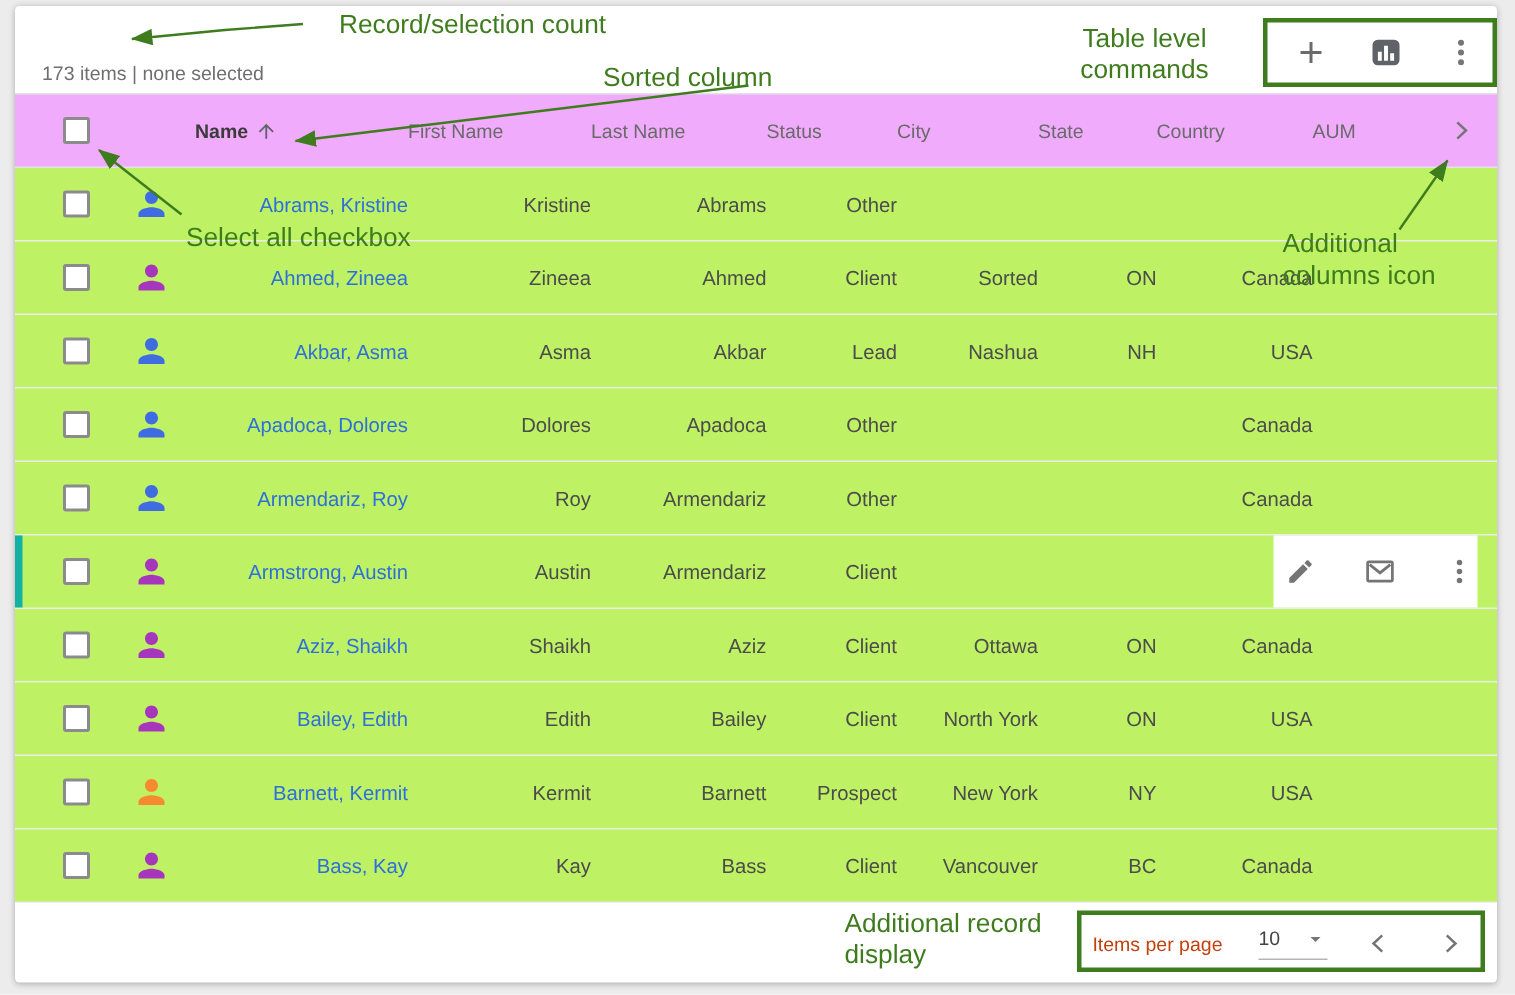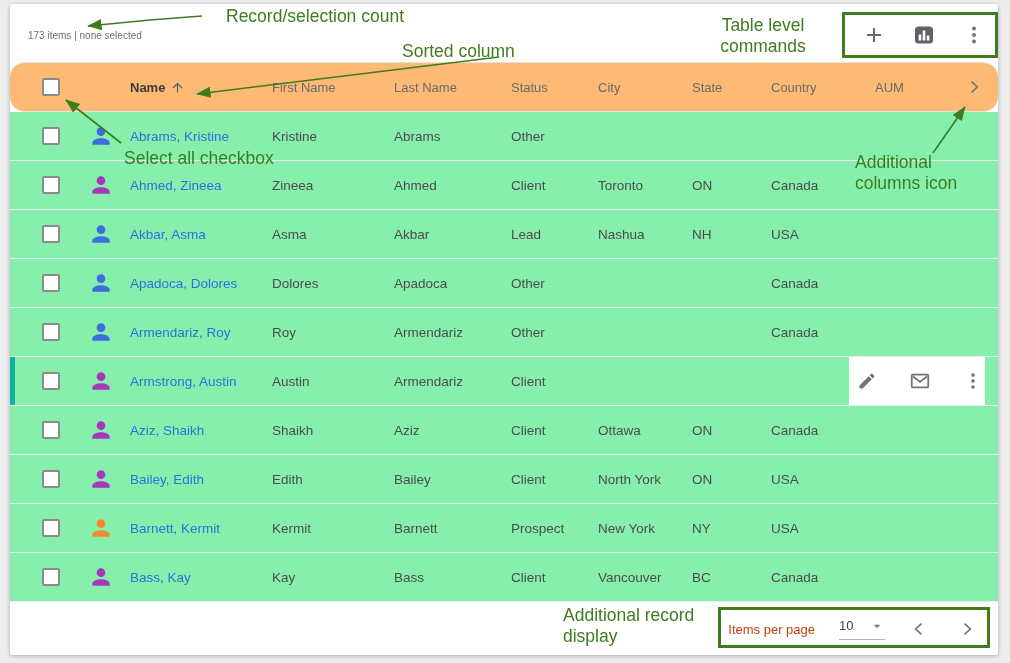--- a/index.html
+++ b/index.html
@@ -9,34 +9,34 @@
     font-family:"Liberation Sans",sans-serif;
     -webkit-font-smoothing:antialiased;
   }
   .card{
     position:absolute;left:10px;top:4px;width:988px;height:651px;
     background:#ffffff;border-radius:3px;
     box-shadow:0 1px 4px rgba(0,0,0,.28);
   }
   
   .toolbar{position:relative;height:58px;}
-  .count{position:absolute;left:18px;top:26px;font-size:10px;color:#6f6f6f;}
+  .count{position:absolute;left:18px;top:37px;font-size:13px;color:#6f6f6f;}
   .toolbar-icons{position:absolute;top:19px;right:12px;display:flex;gap:26px;align-items:center;}
   .icon-btn{width:24px;height:24px;display:flex;align-items:center;justify-content:center;cursor:pointer;}
   
   .grid{
     display:grid;
     grid-template-columns:46px 42px 142px 122px 117px 87px 94px 79px 104px 87px 1fr;
     align-items:center;padding-left:32px;height:100%;box-sizing:border-box;
   }
-  .header-row{height:50px;background:#fdba74;border-top:1px solid #e3e3e3;border-bottom:1px solid #e3e3e3;border-radius:15px;}
+  .header-row{height:50px;background:#f0abfc;border-top:1px solid #e3e3e3;border-bottom:1px solid #e3e3e3;}
   .hcell{font-size:13px;color:#6a6a6a;}
   .hcell.sorted{color:#3b3b3b;font-weight:700;display:flex;align-items:center;gap:5px;}
   .col-chevron{justify-self:end;padding-right:12px;}
-  .row{height:49px;border-bottom:1px solid #ececec;position:relative;background:#86efac;}
+  .row{height:49px;border-bottom:1px solid #ececec;position:relative;background:#bef264;text-align:right;}
   .row:last-child{border-bottom:1px solid #ececec;}
   .cell{font-size:13.5px;color:#4c4c4c;}
   .name-link{font-size:13.5px;color:#2e70d9;cursor:pointer;}
   .cb{width:18px;height:18px;border:2px solid #8b8b8b;border-radius:2px;background:#fff;box-sizing:border-box;cursor:pointer;}
   .avatar{width:26px;height:26px;}
   .accent-bar{position:absolute;left:0;top:0;width:5px;height:100%;background:#12b1a2;}
   .row-actions{position:absolute;top:0;right:13px;height:100%;display:flex;gap:29px;align-items:center;background:#fff;padding-left:6px;}
   
   .footer{position:absolute;left:0;bottom:0;width:100%;height:52px;}
   .pagination{position:absolute;right:19px;top:14px;display:flex;align-items:center;}
@@ -125,21 +125,21 @@
 
     <div class="row grid">
       <div class="cb"></div>
       <svg class="avatar" viewBox="0 0 24 24">
           <path d="M12 12c2.2 0 4-1.8 4-4s-1.8-4-4-4-4 1.8-4 4 1.8 4 4 4zm0 2c-2.7 0-8 1.3-8 4v2h16v-2c0-2.7-5.3-4-8-4z" fill="#a637bd"></path>
         </svg>
       <div class="name-link">Ahmed, Zineea</div>
       <div class="cell">Zineea</div>
       <div class="cell">Ahmed</div>
       <div class="cell">Client</div>
-      <div class="cell">Toronto</div>
+      <div class="cell">Sorted</div>
       <div class="cell">ON</div>
       <div class="cell">Canada</div>
       <div class="cell"></div>
         <div></div>
     </div>
 
     <div class="row grid">
       <div class="cb"></div>
       <svg class="avatar" viewBox="0 0 24 24">
           <path d="M12 12c2.2 0 4-1.8 4-4s-1.8-4-4-4-4 1.8-4 4 1.8 4 4 4zm0 2c-2.7 0-8 1.3-8 4v2h16v-2c0-2.7-5.3-4-8-4z" fill="#3f6ce1"></path>

